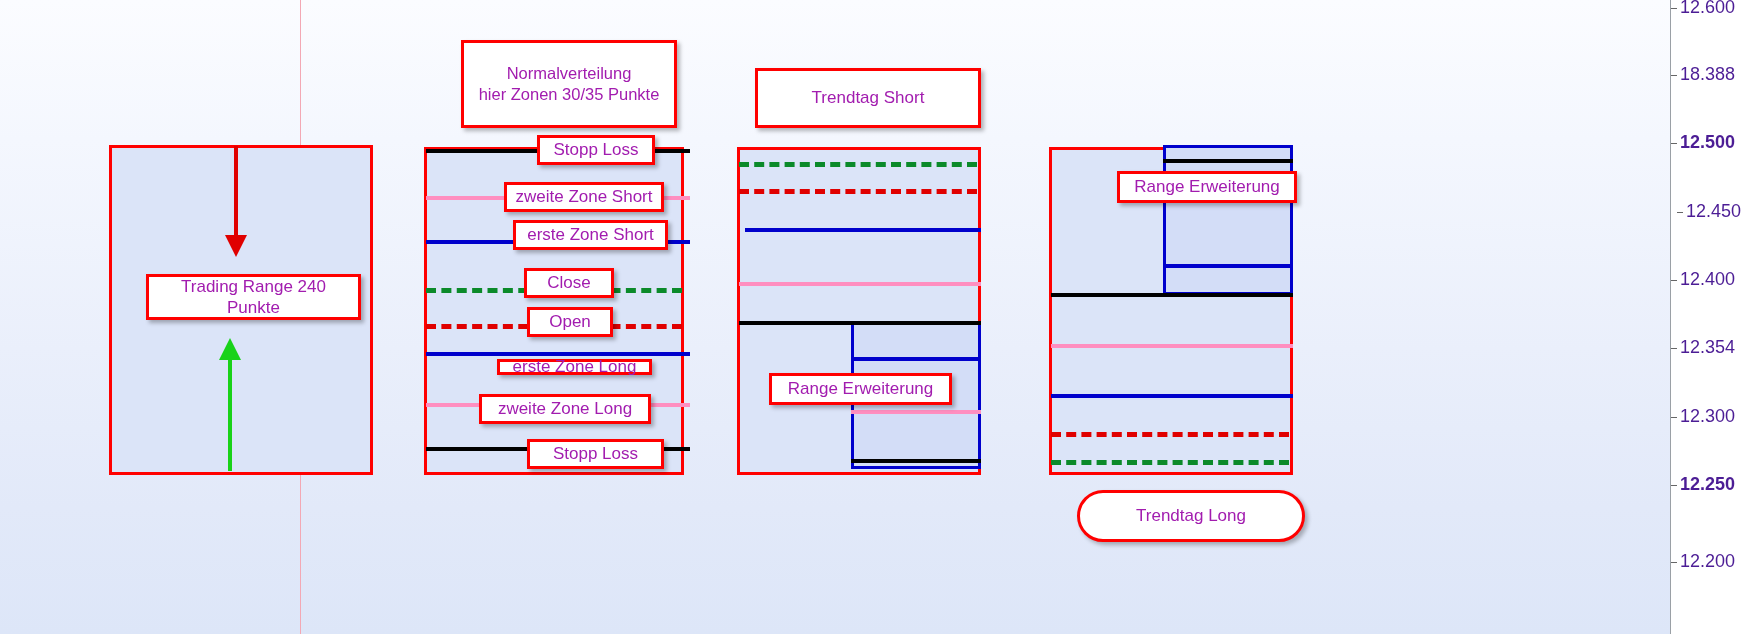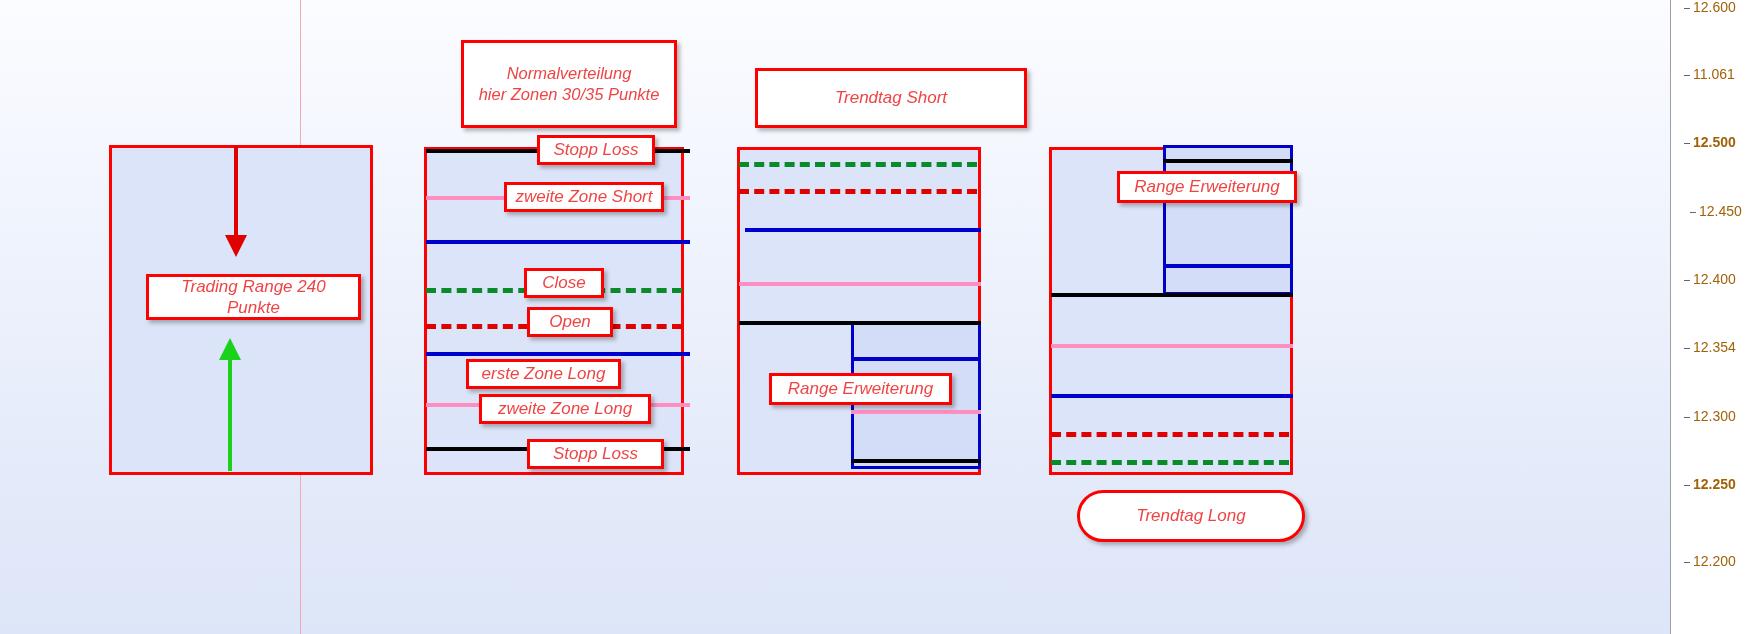--- a/index.html
+++ b/index.html
@@ -36,25 +36,25 @@
     position: absolute;
     top: 0;
     right: 0;
     width: 80px;
     height: 634px;
     background: #ffffff;
     border-left: 1px solid #9aa0a6;
   }
   .axis-tick {
     position: absolute;
-    left: 13px;
+    left: 0;
     height: 14px;
     line-height: 14px;
-    font-size: 14px;
-    color: #a16207;
+    font-size: 18px;
+    color: #4c1d95;
     white-space: nowrap;
   }
   .axis-tick .dash {
     display: inline-block;
     width: 6px;
     border-top: 1px solid #666;
     vertical-align: middle;
     margin-right: 3px;
   }
   .axis-tick.bold { font-weight: bold; }
@@ -88,27 +88,26 @@
   
   .callout {
     position: absolute;
     border: 3px solid #ff0000;
     background: #ffffff;
     box-sizing: border-box;
     display: flex;
     align-items: center;
     justify-content: center;
     text-align: center;
-    color: #ef4444;
+    color: #a21caf;
     font-size: 17px;
     line-height: 1.25;
     padding: 2px 8px;
     box-shadow: 3px 3px 4px rgba(0,0,0,0.28);
     white-space: pre-line;
-    font-style: italic;
   }
 
   
   .arrow-shaft {
     position: absolute;
     width: 4px;
   }
   .arrow-head {
     position: absolute;
     width: 0;
@@ -150,27 +149,28 @@
   <div class="lvl solid-pink" style="left:426px; top:196px; width:264px;"></div>
   <div class="lvl solid-blue" style="left:426px; top:240px; width:264px;"></div>
   <div class="lvl dash-green" style="left:426px; top:288px; width:256px;"></div>
   <div class="lvl dash-red" style="left:426px; top:324px; width:256px;"></div>
   <div class="lvl solid-blue" style="left:426px; top:352px; width:264px;"></div>
   <div class="lvl solid-pink" style="left:426px; top:403px; width:264px;"></div>
   <div class="lvl solid-black" style="left:426px; top:447px; width:264px;"></div>
 
   <div class="callout" style="left:537px; top:135px; width:118px; height:30px;">Stopp Loss</div>
   <div class="callout" style="left:504px; top:182px; width:160px; height:30px;">zweite Zone Short</div>
-  <div class="callout" style="left:524px; top:268px; width:80px; height:30px;">Close</div>
+  <div class="callout" style="left:513px; top:220px; width:155px; height:30px;">erste Zone Short</div>
+  <div class="callout" style="left:524px; top:268px; width:90px; height:30px;">Close</div>
   <div class="callout" style="left:527px; top:307px; width:86px; height:30px;">Open</div>
-  <div class="callout" style="left:466px; top:359px; width:155px; height:30px;">erste Zone Long</div>
+  <div class="callout" style="left:497px; top:359px; width:155px; height:16px;">erste Zone Long</div>
   <div class="callout" style="left:479px; top:394px; width:172px; height:30px;">zweite Zone Long</div>
   <div class="callout" style="left:527px; top:439px; width:137px; height:30px;">Stopp Loss</div>
 
-  <div class="callout" style="left:755px; top:68px; width:272px; height:60px;">Trendtag Short</div>
+  <div class="callout" style="left:755px; top:68px; width:226px; height:60px;">Trendtag Short</div>
 
   <div class="daybox" style="left:737px; top:147px; width:244px; height:328px;"></div>
 
   <div class="bluebox" style="left:851px; top:321px; width:130px; height:148px;"></div>
 
   <div class="lvl dash-green" style="left:739px; top:162px; width:238px;"></div>
   <div class="lvl dash-red" style="left:739px; top:189px; width:238px;"></div>
   <div class="lvl solid-blue" style="left:745px; top:228px; width:236px;"></div>
   <div class="lvl solid-pink" style="left:739px; top:282px; width:242px;"></div>
   <div class="lvl solid-black" style="left:739px; top:321px; width:242px;"></div>
@@ -193,21 +193,21 @@
   <div class="lvl dash-red" style="left:1051px; top:432px; width:238px;"></div>
   <div class="lvl dash-green" style="left:1051px; top:460px; width:238px;"></div>
 
   <div class="callout" style="left:1117px; top:171px; width:180px; height:32px;">Range Erweiterung</div>
 
   <div class="callout" style="left:1077px; top:490px; width:228px; height:52px;border-radius:26px;">Trendtag Long</div>
 
   <div class="axis">
     <div class="axis-ticks">
         <div class="axis-tick" style="top: 0px;"><span class="dash"></span><span>12.600</span></div>
-        <div class="axis-tick" style="top: 67px;"><span class="dash"></span><span>11.061</span></div>
+        <div class="axis-tick" style="top: 67px;"><span class="dash"></span><span>18.388</span></div>
         <div class="axis-tick bold" style="top: 135px;"><span class="dash"></span><span>12.500</span></div>
         <div class="axis-tick" style="top: 204px; margin-left: 6px;"><span class="dash"></span><span>12.450</span></div>
         <div class="axis-tick" style="top: 272px;"><span class="dash"></span><span>12.400</span></div>
         <div class="axis-tick" style="top: 340px;"><span class="dash"></span><span>12.354</span></div>
         <div class="axis-tick" style="top: 409px;"><span class="dash"></span><span>12.300</span></div>
         <div class="axis-tick" style="top: 477px; font-weight: bold;"><span class="dash"></span><span>12.250</span></div>
         <div class="axis-tick" style="top: 554px;"><span class="dash"></span><span>12.200</span></div>
       </div>
   </div>
 

